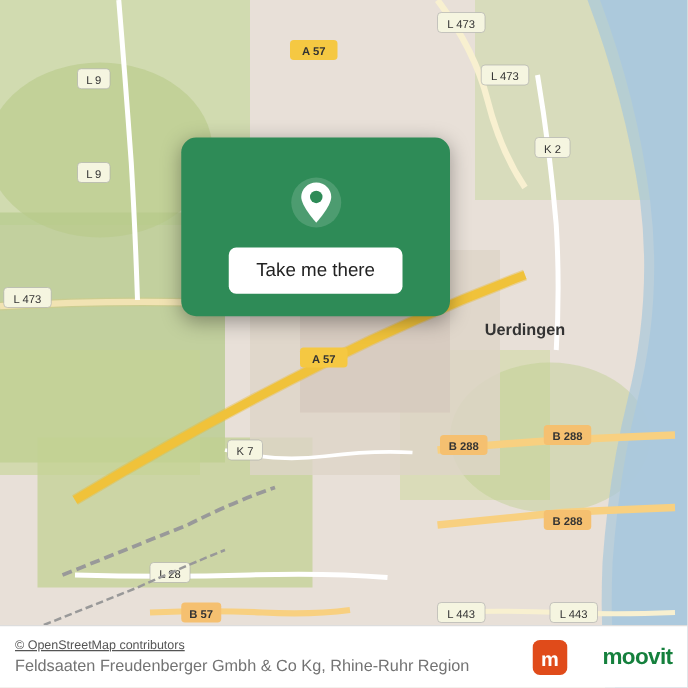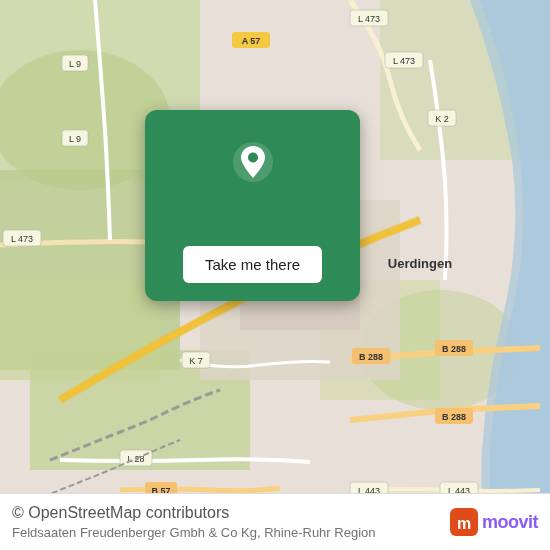--- a/index.html
+++ b/index.html
@@ -50,21 +50,20 @@
     #take-me-there-btn {
       background: white;
       color: #222;
       border: none;
       border-radius: 6px;
       padding: 10px 22px;
       font-size: 15px;
       font-weight: 500;
       cursor: pointer;
       white-space: nowrap;
-      margin-top: 48px;
     }
 
     
     #bottom-bar {
       position: absolute;
       bottom: 0;
       left: 0;
       width: 100%;
       background: white;
       padding: 10px 12px 10px 12px;
@@ -75,23 +74,24 @@
       min-height: 48px;
     }
 
     #bottom-left {
       display: flex;
       flex-direction: column;
       flex: 1;
     }
 
     #osm-attribution {
-      font-size: 16px;
+      font-size: 10px;
       color: #555;
       margin-bottom: 3px;
+      text-decoration: underline;
     }
 
     #location-name {
       font-size: 13px;
       color: #737373;
       font-weight: 400;
     }
 
     #moovit-logo {
       display: flex;
@@ -223,17 +223,17 @@
     <div id="bottom-left">
       <span id="osm-attribution">© OpenStreetMap contributors</span>
       <span id="location-name">Feldsaaten Freudenberger Gmbh &amp; Co Kg, Rhine-Ruhr Region</span>
     </div>
     <div id="moovit-logo">
 
       <svg id="moovit-icon" viewBox="0 0 28 28" xmlns="http://www.w3.org/2000/svg">
         <rect width="28" height="28" rx="6" fill="#e04b1a"></rect>
         <text x="14" y="21" text-anchor="middle" font-size="16" font-weight="bold" fill="white">m</text>
       </svg>
-      <span id="moovit-text" style="font-size:18px;font-weight:bold;color:#8b5cf6;letter-spacing:-0.5px;">moovit</span>
+      <span id="moovit-text" style="font-size:18px;font-weight:bold;color:#15803d;letter-spacing:-0.5px;margin-left:24px;">moovit</span>
     </div>
   </div>
 
 </div>
 
 </body></html>

